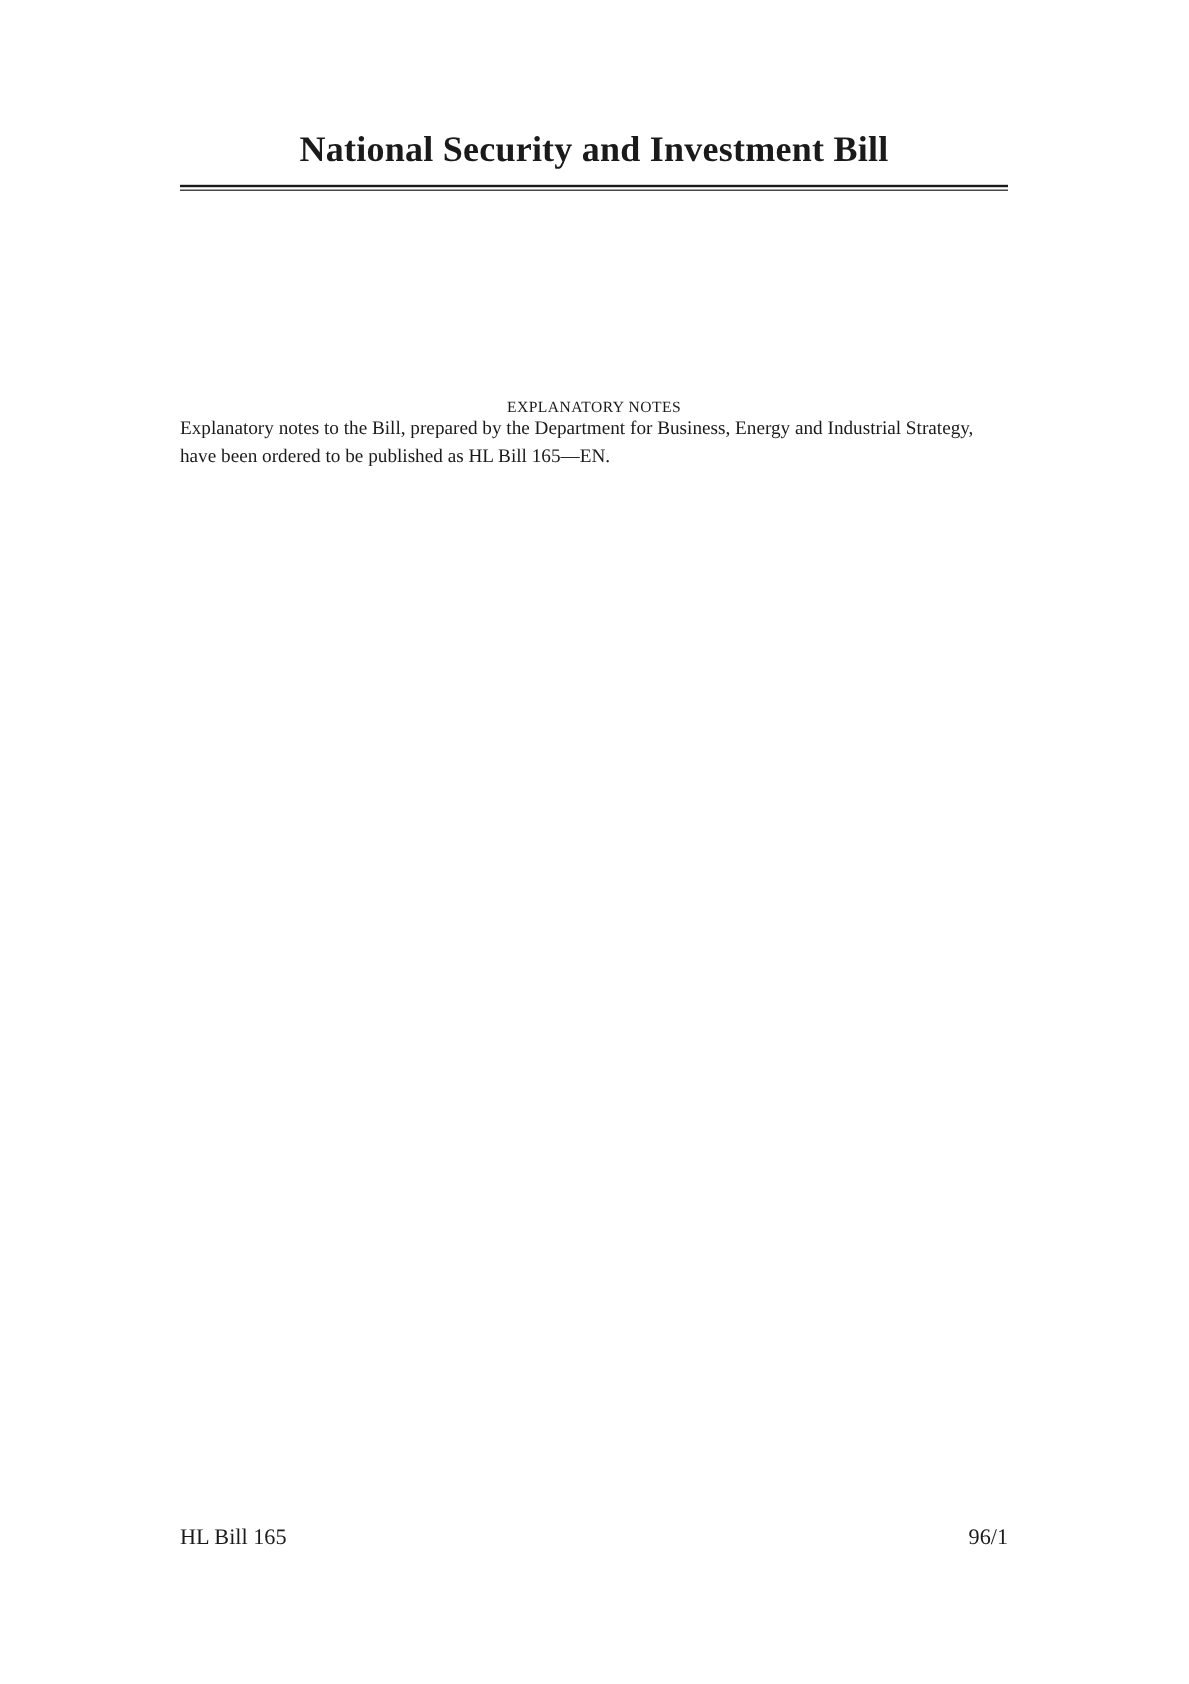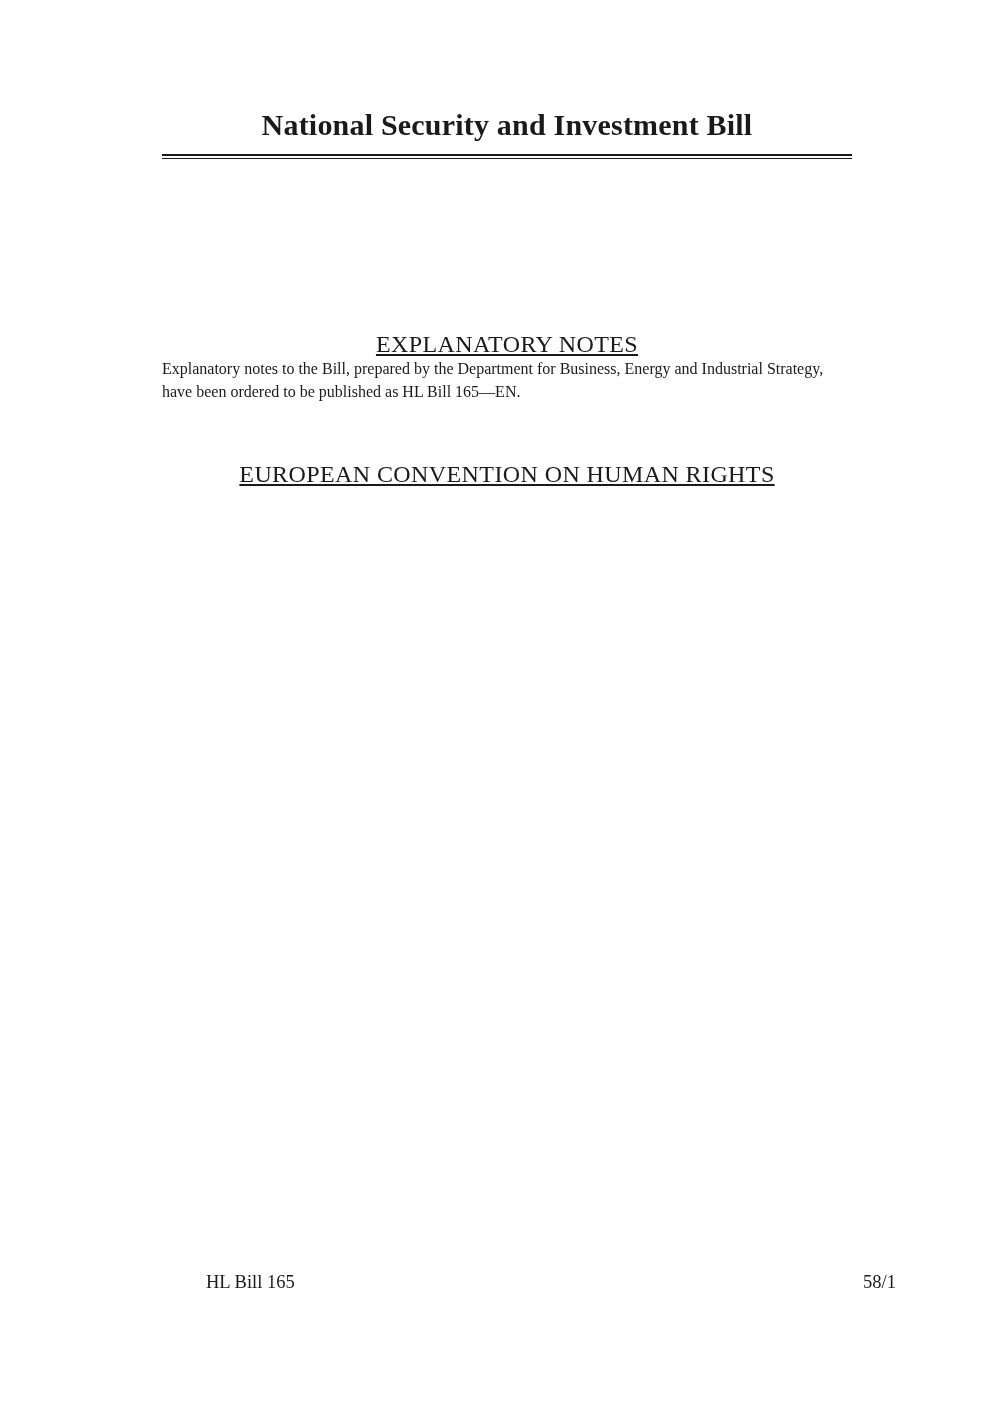--- a/index.html
+++ b/index.html
@@ -11,21 +11,21 @@
     width: 991px;
     height: 1403px;
     position: relative;
     font-family: "Liberation Serif", serif;
     color: #1a1a1a;
     overflow: hidden;
   }
   .page {
     position: absolute;
     top: 0;
-    left: 12px;
+    left: 0;
     width: 872px;
     height: 1403px;
     box-sizing: border-box;
   }
   .content {
     position: absolute;
     left: 150px;
     top: 0;
     width: 690px;
   }
@@ -50,26 +50,25 @@
   .rule-gap {
     height: 2px;
   }
   .rule-thin {
     height: 1px;
     background: #1a1a1a;
     width: 100%;
   }
   .section-heading {
     text-align: center;
-    font-size: 24px;
+    font-size: 13px;
     letter-spacing: 0.4px;
     margin: 0;
     font-weight: normal;
     font-family: "Liberation Serif", serif;
-    text-decoration: underline;
   }
   .heading-notes {
     margin-top: 172px;
   }
   .heading-echr {
     margin-top: 58px;
   }
   p.body-text {
     font-size: 16px;
     line-height: 1.42;
@@ -81,21 +80,20 @@
   .para-3 { margin-top: 26px; }
   .footer {
     position: absolute;
     left: 150px;
     top: 1272px;
     width: 690px;
     font-size: 18.5px;
     display: flex;
     justify-content: space-between;
     align-items: baseline;
-    margin-left: 44px;
   }
   .footer-left { text-align: left; }
   .footer-right { text-align: right; }
 </style>
 </head>
 <body>
 
 <div class="page">
 
   <div class="content">
@@ -105,24 +103,23 @@
     <div class="title-rules">
       <div class="rule-thick"></div>
       <div class="rule-gap"></div>
       <div class="rule-thin"></div>
     </div>
 
     <h2 class="section-heading heading-notes">EXPLANATORY NOTES</h2>
 
     <p class="body-text para-1">Explanatory notes to the Bill, prepared by the Department for Business, Energy and Industrial Strategy, have been ordered to be published as HL Bill 165—EN.</p>
 
-    <h2 class="section-heading heading-echr">EUROPEAN CONVENTION ON HUMAN RIGHTS</h2>
 
 
 
   </div>
 
   <div class="footer">
     <span class="footer-left">HL Bill 165</span>
-    <span class="footer-right">58/1</span>
+    <span class="footer-right">96/1</span>
   </div>
 
 </div>
 
 </body></html>

